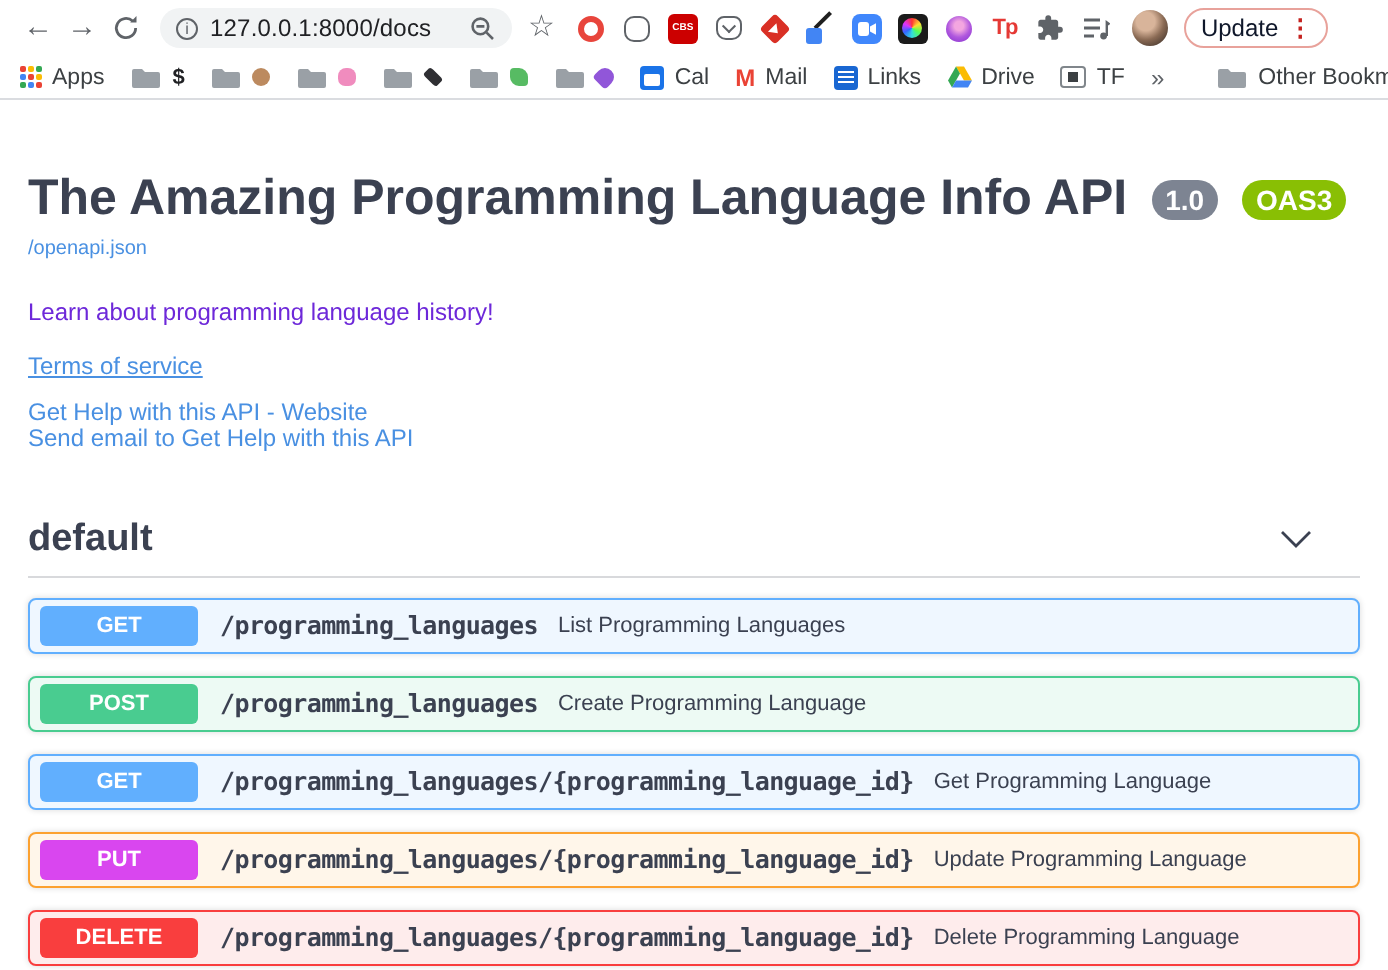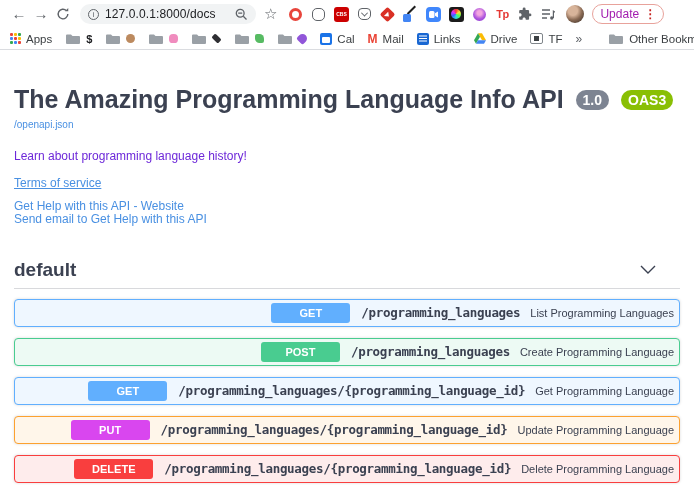--- a/index.html
+++ b/index.html
@@ -28,21 +28,21 @@
   .dropper { position: relative; width: 15px; height: 15px; }
   .dropper .stem { position: absolute; top: 0; right: 2px; width: 2px; height: 11px; background: #1f1f1f; transform: rotate(45deg); transform-origin: top right; }
   .dropper .sq { position: absolute; left: 0; bottom: 0; width: 8px; height: 8px; background: #4285f4; border-radius: 1.5px; }
   .zoomcam { width: 15px; height: 15px; background: #4087fc; border-radius: 4px; display: flex; align-items: center; justify-content: center; }
   .artwheel { width: 15px; height: 15px; background: #1b1b1b; border-radius: 3px; display: flex; align-items: center; justify-content: center; }
   .artwheel i { width: 10px; height: 10px; border-radius: 50%; background: conic-gradient(#f33, #fd3, #5f5, #3dd, #36f, #d3f, #f33); }
   .flower { width: 13px; height: 13px; border-radius: 50%; background: radial-gradient(circle at 50% 38%, #f3a6e0 0 22%, #b058de 55%, #8430ce); }
   .tp { font-size: 11px; font-weight: bold; color: #e53935; letter-spacing: -.5px; }
   .avatar { width: 18px; height: 18px; border-radius: 50%; margin-left: 10px; background: radial-gradient(circle at 38% 32%, #d8b49a 0 28%, #8a6a54 55%, #362c26 95%); flex: 0 0 auto; cursor: pointer; }
   .update-pill { margin-left: 8px; height: 20px; border: 1.5px solid #e8a29b; border-radius: 10px; display: flex; align-items: center; gap: 5px; padding: 0 7px; cursor: pointer; background: #fff; }
-  .update-pill .u-label { font-size: 12px; color: #a21caf; }
+  .update-pill .u-label { font-size: 12px; color: #0f172a; }
   .update-pill .u-menu { font-size: 12px; color: #c5221f; font-weight: bold; }
 
   
   .bookmarks { height: 22px; display: flex; align-items: center; padding: 0 10px; gap: 13px; border-bottom: 1px solid #dadce0; font-size: 11.5px; color: #3c4043; flex: 0 0 auto; }
   .bm { display: flex; align-items: center; gap: 5px; cursor: pointer; white-space: nowrap; }
   .apps-grid { display: grid; grid-template-columns: repeat(3, 3px); grid-template-rows: repeat(3, 3px); gap: 1px; }
   .apps-grid i { width: 3px; height: 3px; border-radius: 1px; }
   .apps-grid i:nth-child(1){background:#ea4335}.apps-grid i:nth-child(2){background:#fbbc04}.apps-grid i:nth-child(3){background:#34a853}
   .apps-grid i:nth-child(4){background:#4285f4}.apps-grid i:nth-child(5){background:#ea4335}.apps-grid i:nth-child(6){background:#fbbc04}
   .apps-grid i:nth-child(7){background:#34a853}.apps-grid i:nth-child(8){background:#4285f4}.apps-grid i:nth-child(9){background:#ea4335}
@@ -72,21 +72,21 @@
   .info-links .lnk { display: block; cursor: pointer; line-height: 13px; }
   .lnk-terms { margin-top: 14px; text-decoration: underline; }
   .lnk-web { margin-top: 10px; }
   .lnk-license { margin-top: 9px; }
 
   .tag-header { margin-top: 33px; display: flex; align-items: center; justify-content: space-between; padding-bottom: 7px; border-bottom: 1px solid rgba(59,65,81,.2); cursor: pointer; }
   .tag-name { font-size: 19px; font-weight: bold; color: #3b4151; }
   .tag-chevron { margin-right: 24px; display: flex; }
 
   .opblocks { margin-top: 10px; }
-  .opblock { display: flex; align-items: center; height: 28px; border-radius: 4px; border: 1px solid; margin-bottom: 11px; padding: 0 5px; box-shadow: 0 0 3px rgba(0,0,0,.15); cursor: pointer; justify-content: flex-end; }
+  .opblock { display: flex; align-items: center; height: 28px; border-radius: 4px; border: 1px solid; margin-bottom: 11px; padding: 0 5px; box-shadow: 0 0 3px rgba(0,0,0,.15); cursor: pointer; }
   .opblock.get { border-color: #61affe; background: #eff7ff; }
   .opblock.post { border-color: #49cc90; background: #edfaf4; }
   .opblock.put { border-color: #fca130; background: #fff6ea; }
   .opblock.delete { border-color: #f93e3e; background: #feecec; }
   .method { width: 79px; text-align: center; font-size: 11px; font-weight: bold; color: #fff; border-radius: 3px; padding: 4px 0; }
   .path { margin-left: 11px; font-family: "DejaVu Sans Mono", monospace; font-weight: bold; font-size: 12.5px; color: #3b4151; letter-spacing: -.3px; white-space: nowrap; }
   .summary { margin-left: 10px; font-size: 11px; color: #3b4151; white-space: nowrap; }
 </style>
 </head>
 <body>

